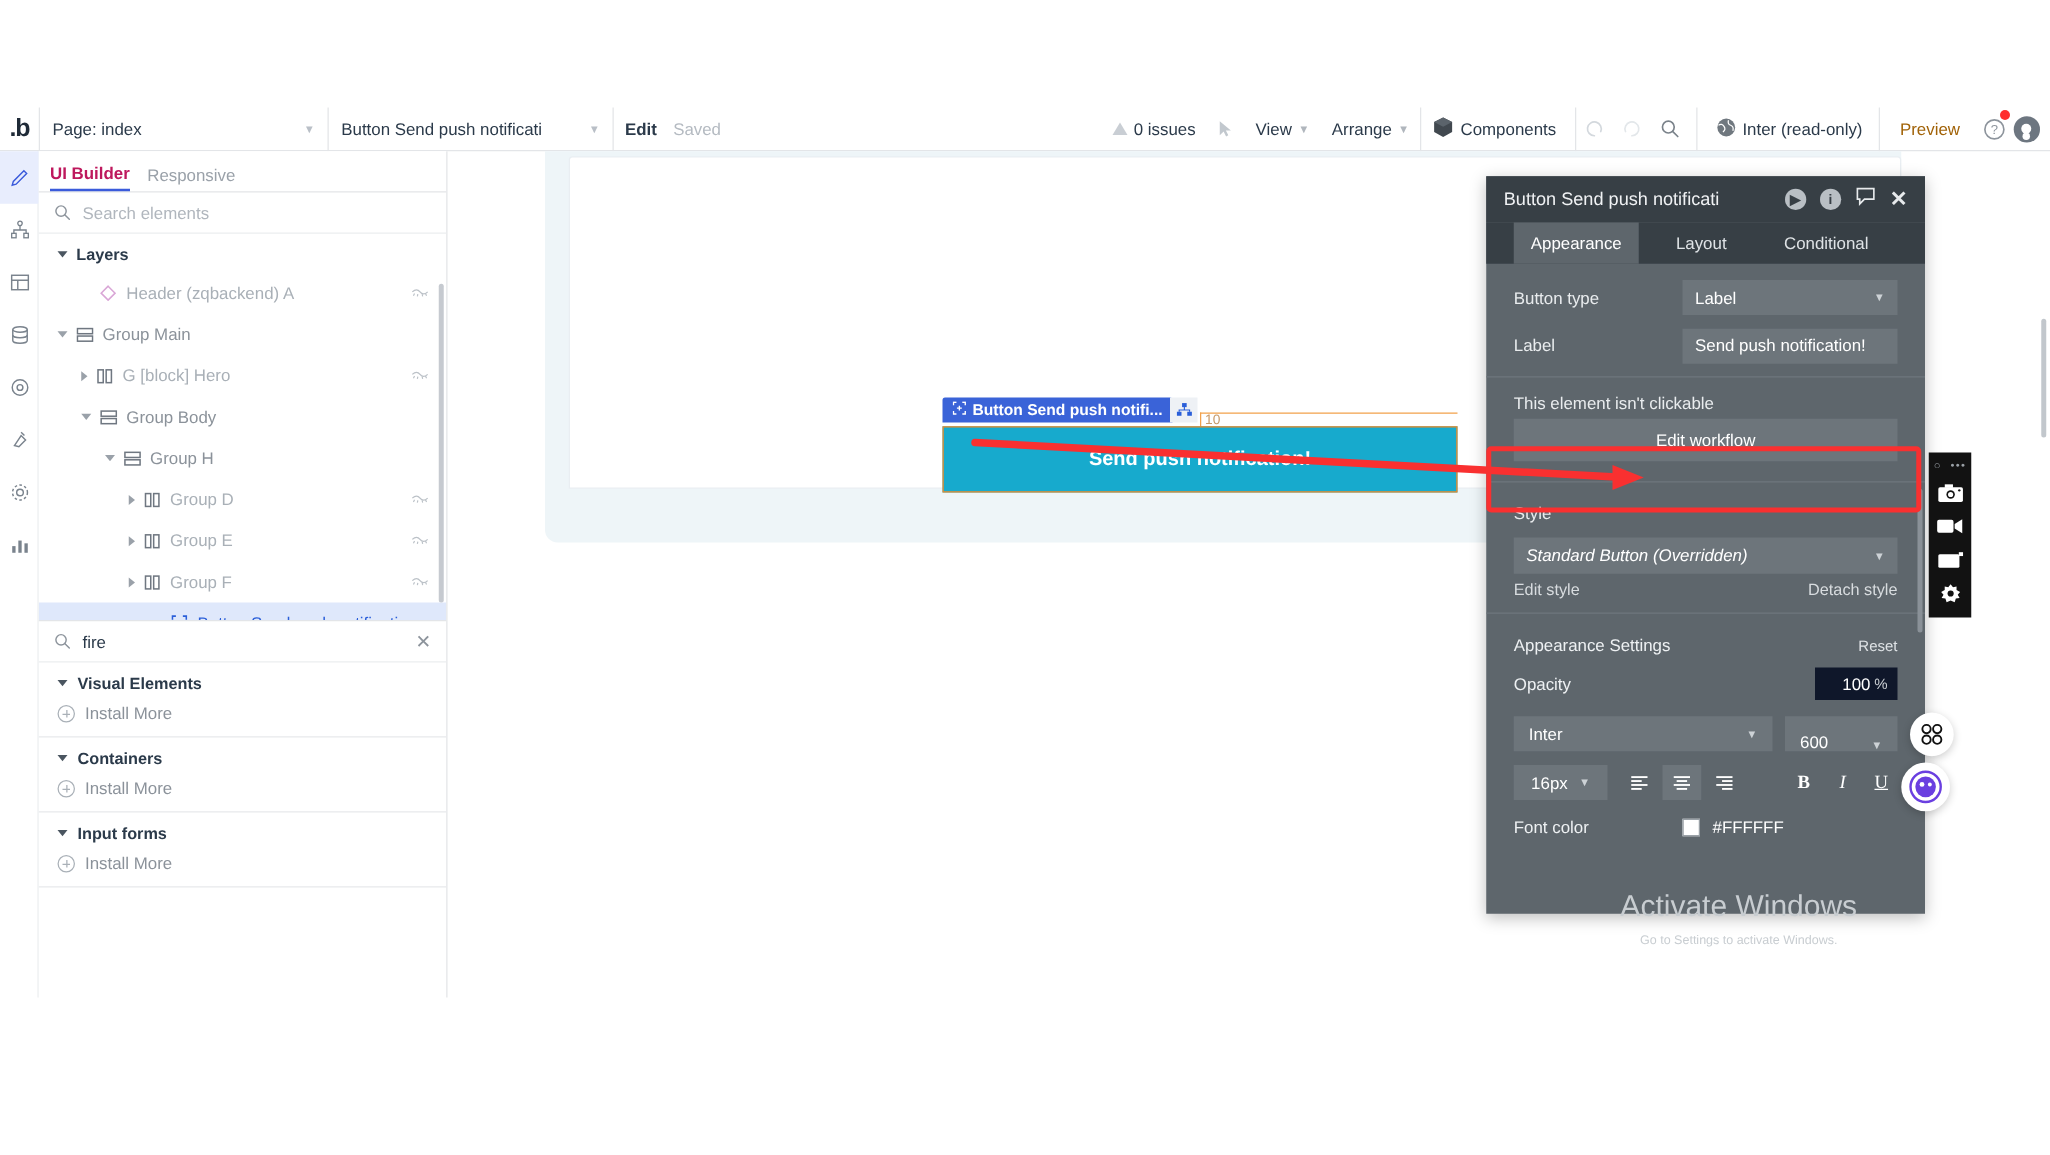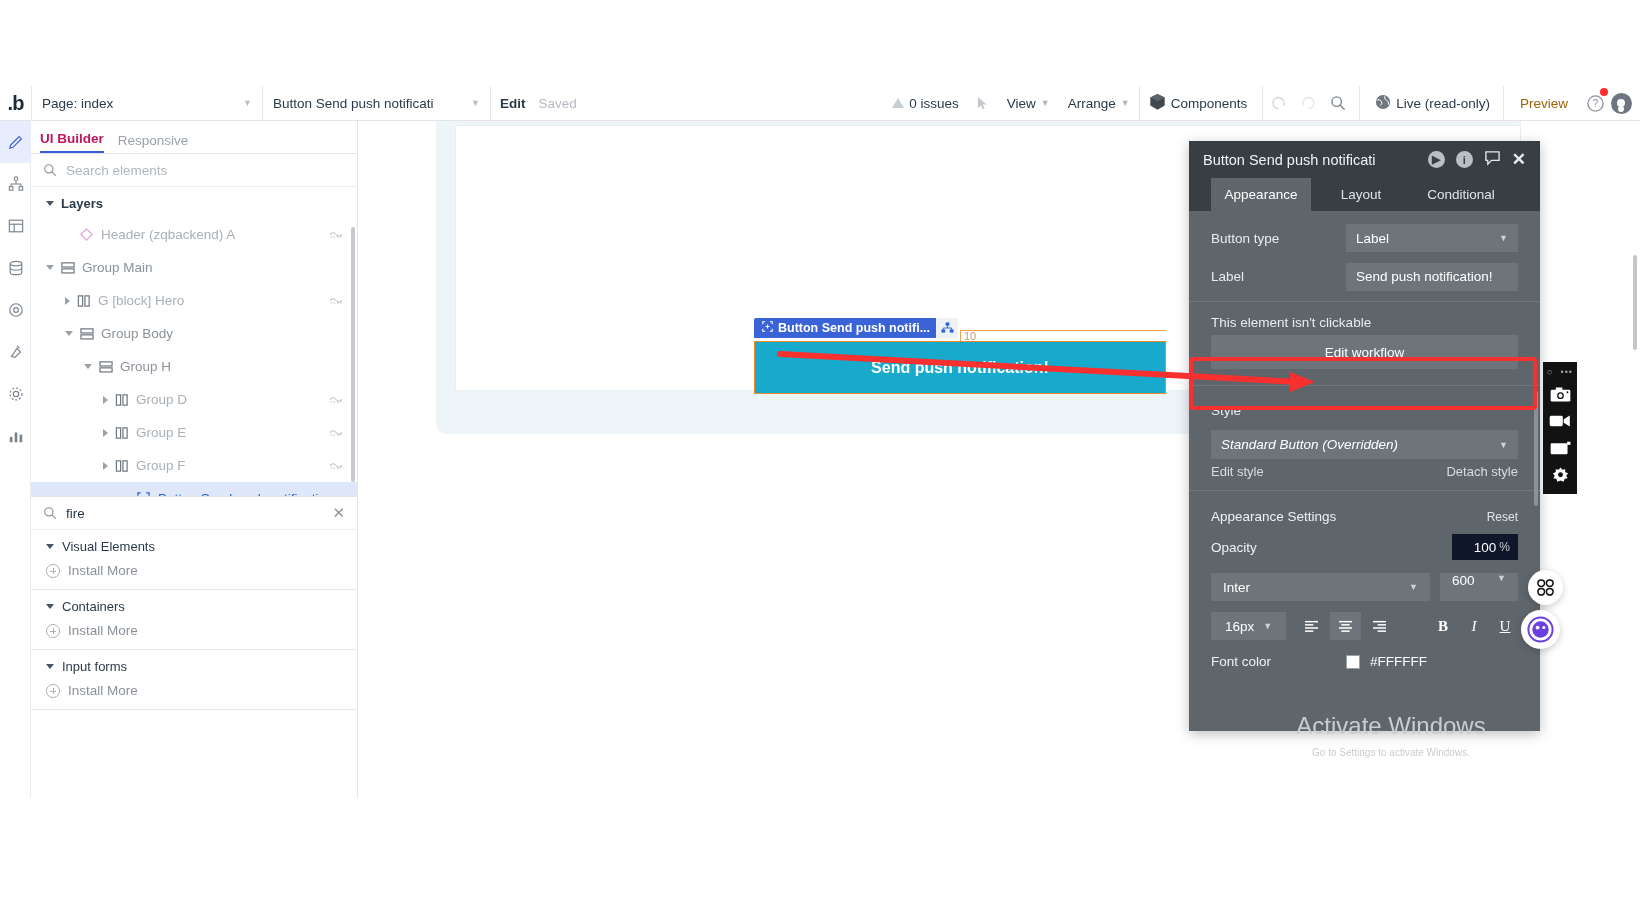--- a/index.html
+++ b/index.html
@@ -48,21 +48,21 @@
   .lrow { display:flex; align-items:center; height:33px; font-size:13.5px; color:#8b929a; padding-right:14px; }
   .lrow .nm { white-space:nowrap; }
   .lrow.sel { background:#dfe8fb; color:#2b5fd9; }
   .lrow.sel .nm { color:#2b5fd9; }
   .lrow .eye { margin-left:auto; color:#b7bdc4; font-size:11px; letter-spacing:-1px; }
   .lico { width:17px; display:inline-flex; align-items:center; justify-content:center; margin-right:6px; color:#6f7781; }
   .lico.pink { color:#d9a6d6; }
   .lico.blue { color:#2b5fd9; }
   .lscroll { position:absolute; right:2px; top:40px; width:4px; height:255px; background:#c6cad0; border-radius:2px; }
 
-  .palrow { display:flex; align-items:center; gap:8px; font-size:13px; font-weight:normal; color:#2b3a4a; padding:9px 0 9px 15px; }
+  .palrow { display:flex; align-items:center; gap:8px; font-size:13px; font-weight:bold; color:#2b3a4a; padding:9px 0 9px 15px; }
   .instrow { display:flex; align-items:center; gap:8px; font-size:13.5px; color:#8b929a; padding:0 0 11px 15px; border-bottom:1px solid #e7e9ec; }
   .plus { width:14px;height:14px;border:1px solid #a9b0b7;border-radius:50%;position:relative;display:inline-block; }
   .plus::before,.plus::after{content:"";position:absolute;background:#a9b0b7;}
   .plus::before{left:3px;top:6px;width:6px;height:1px;}
   .plus::after{top:3px;left:6px;height:6px;width:1px;}
 
   
   .canvas { position:absolute; left:436px; top:121px; width:1085px; height:315px; }
   .canvas-inner { position:absolute; left:19px; top:4px; width:1066px; height:266px; background:#fff; border:1px solid #e9eef2; border-radius:3px 3px 0 0; }
   .canvas-shadow { position:absolute; left:0; top:0; width:1085px; height:313px; background:#eef5f8; border-radius:0 0 10px 10px; }
@@ -108,21 +108,21 @@
   .rp-sechead .r { font-size:12px; color:#dfe3e6; }
   .opacity-row { display:flex; align-items:center; padding:4px 22px 0; }
   .opacity-row .l { font-size:13.5px; color:#eef1f3; flex:1; }
   .opacity-box { width:66px; height:26px; background:#0f172a; display:flex; align-items:center; justify-content:flex-end; gap:3px; padding-right:8px; }
   .opacity-box b { color:#fff; font-size:13.5px; font-weight:normal; }
   .opacity-box i { color:#c9ced2; font-size:12px; font-style:normal; }
 
   .font-row { display:flex; gap:10px; padding:13px 22px 0; }
   .font-name { flex:1; height:28px; background:#6d757b; display:flex; align-items:center; padding:0 12px; font-size:13.5px; color:#fff; }
   .font-name .caret { margin-left:auto; color:#cdd2d6; font-size:9px; }
-  .font-weight { width:78px; height:28px; background:#6d757b; display:flex; align-items:flex-start; padding:0 12px; font-size:13.5px; color:#fff; }
+  .font-weight { width:90px; height:28px; background:#6d757b; display:flex; align-items:flex-end; padding:0 12px; font-size:13.5px; color:#fff; }
   .font-weight .caret { margin-left:auto; color:#cdd2d6; font-size:9px; }
 
   .fmt-row { display:flex; gap:10px; align-items:center; padding:11px 22px 0; }
   .fsize { width:75px;height:28px;background:#6d757b;display:flex;align-items:center;justify-content:center;gap:9px;font-size:13.5px;color:#fff; }
   .fsize .caret{color:#cdd2d6;font-size:9px;}
   .align-grp { display:flex; gap:3px; }
   .abtn { width:31px;height:28px;display:flex;align-items:center;justify-content:center;color:#fff; }
   .abtn.on { background:#6d757b; }
   .bius { display:flex; gap:5px; margin-left:auto; }
   .bbtn { width:26px;height:28px;display:flex;align-items:center;justify-content:center;color:#fff;font-size:15px;font-family:"Liberation Serif",serif; }
@@ -215,21 +215,21 @@
         </svg>
     </div>
     <div class="tb-sep" style="margin:0 6px;"></div>
     <div class="tb-item">
       <span>
         <svg width="16" height="16" viewBox="0 0 18 18">
             <circle cx="9" cy="9" r="8" fill="#70787f"></circle>
             <path d="M2 7 Q5 5 7 8 Q9 11 6 13 M11 2.5 Q10 6 13 7 Q16 8 15 12" stroke="#fff" stroke-width="1.1" fill="none"></path>
           </svg>
       </span>
-      <span>Live (read-only)</span>
+      <span>Inter (read-only)</span>
     </div>
     <div class="tb-sep" style="margin:0 4px;"></div>
     <div class="preview">Preview</div>
     <div class="icon-btn notif">
       <svg width="19" height="19" viewBox="0 0 20 20">
           <circle cx="10" cy="10" r="8" stroke="#8d949c" stroke-width="1.4" fill="none"></circle>
           <text x="10" y="14" font-size="11" fill="#8d949c" text-anchor="middle" font-family="Liberation Sans">?</text>
         </svg>
       <span class="dot"></span>
     </div>

